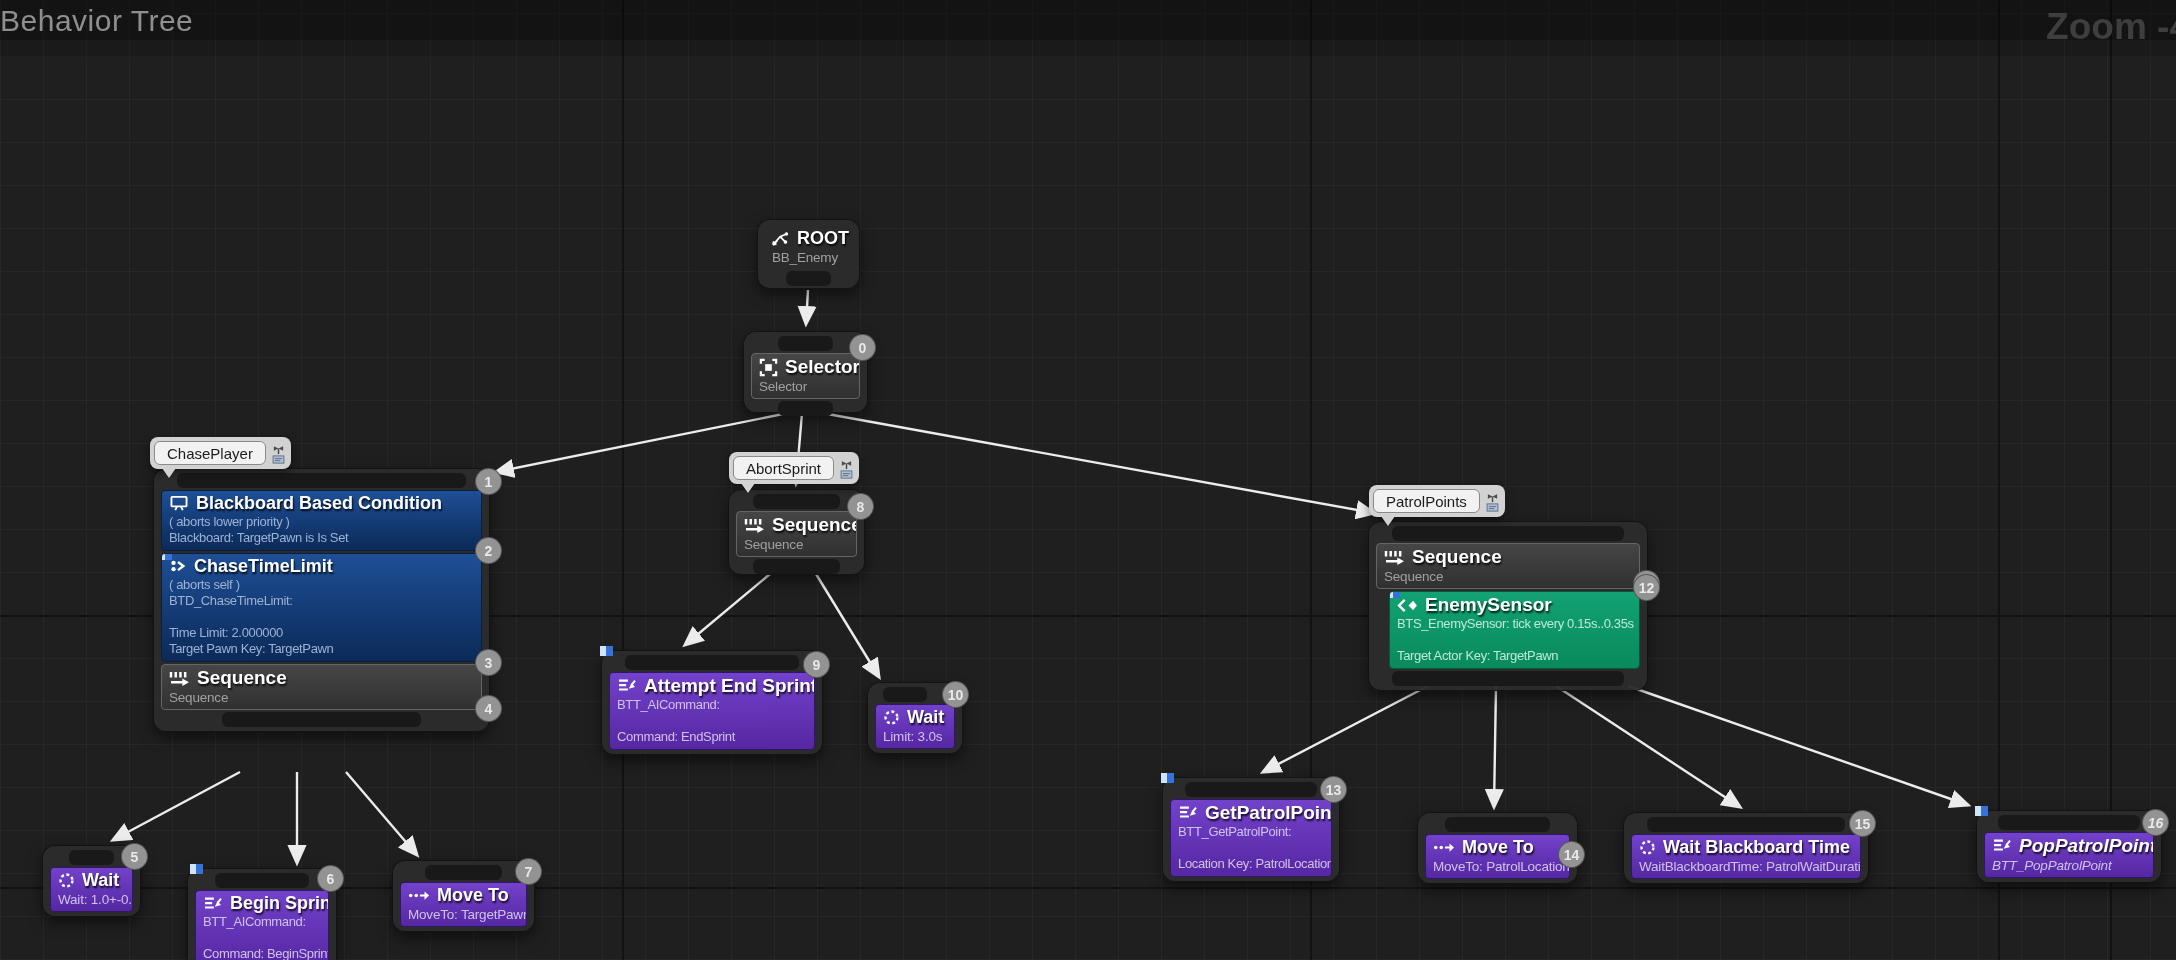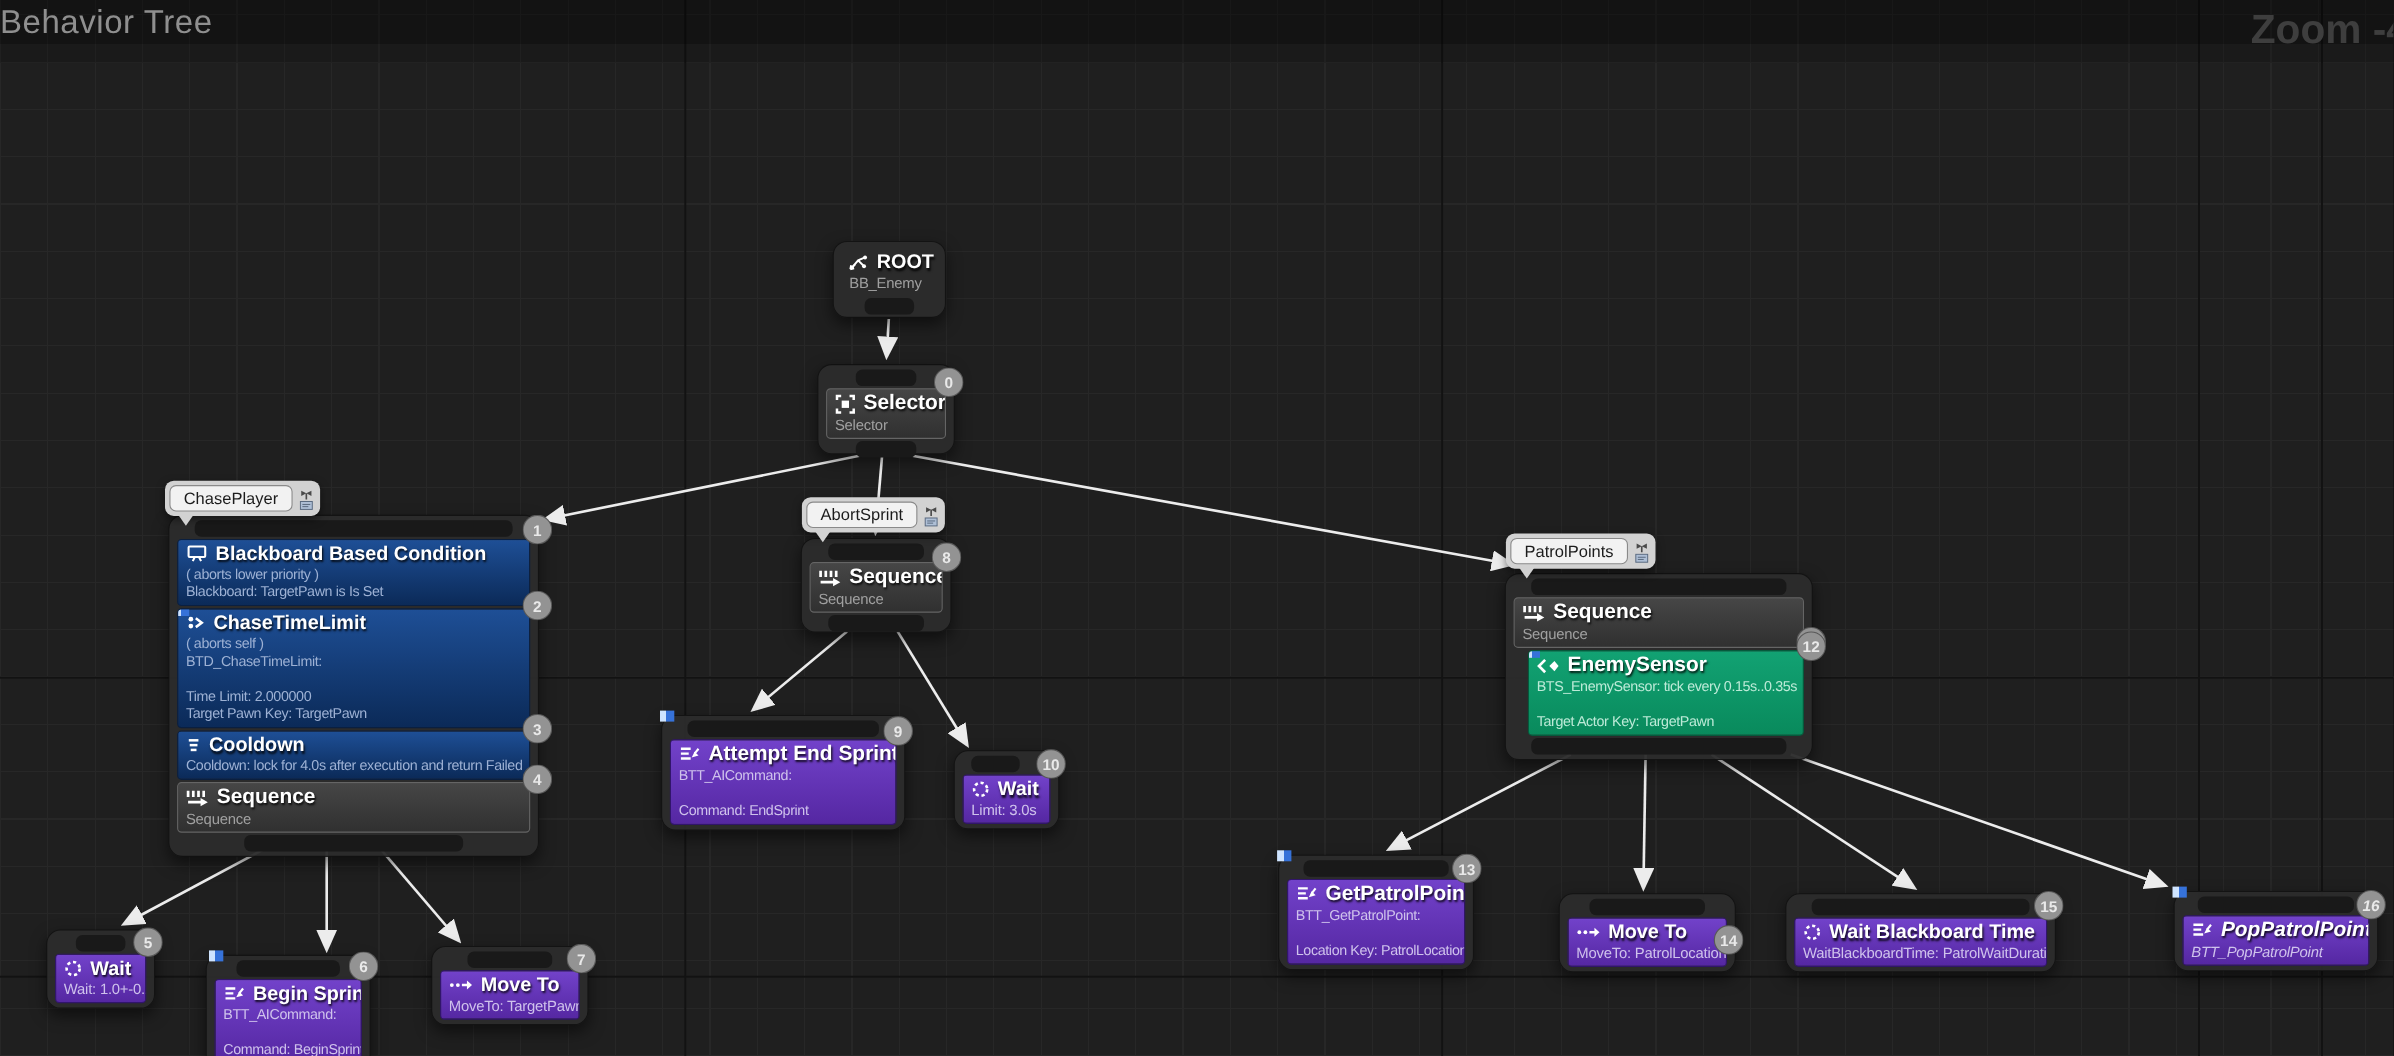--- a/index.html
+++ b/index.html
@@ -153,33 +153,20 @@
             </svg>
         </span>
         <span>ChaseTimeLimit</span>
       </div>
       <div class="line">( aborts self )</div>
       <div class="line">BTD_ChaseTimeLimit:</div>
       <div class="line"></div>
       <div class="line">Time Limit: 2.000000</div>
       <div class="line">Target Pawn Key: TargetPawn</div>
     </div>
-    <div class="sect sect-blue">
-      <div class="trow sm">
-        <span class="ticon">
-          <svg width="14" height="16" viewBox="0 0 16 18">
-              <rect x="3" y="2" width="10" height="2.6" fill="#fff"></rect>
-              <rect x="4" y="7" width="8" height="2.6" fill="#fff"></rect>
-              <rect x="5" y="12" width="6" height="2.6" fill="#fff"></rect>
-            </svg>
-        </span>
-        <span>Cooldown</span>
-      </div>
-      <div class="line">Cooldown: lock for 4.0s after execution and return Failed</div>
-    </div>
     <div class="sect sect-gray">
       <div class="trow">
         <span class="ticon">
           <svg width="21" height="17" viewBox="0 0 22 18">
               <path d="M2 2 V8 M7 2 V8 M12 2 V8 M17 2 V8" stroke="#fff" stroke-width="2.6"></path>
               <path d="M2 13 H15" stroke="#fff" stroke-width="2.6"></path>
               <path d="M14 9 L21 13 L14 17 z" fill="#fff"></path>
             </svg>
         </span>
         <span>Sequence</span>

